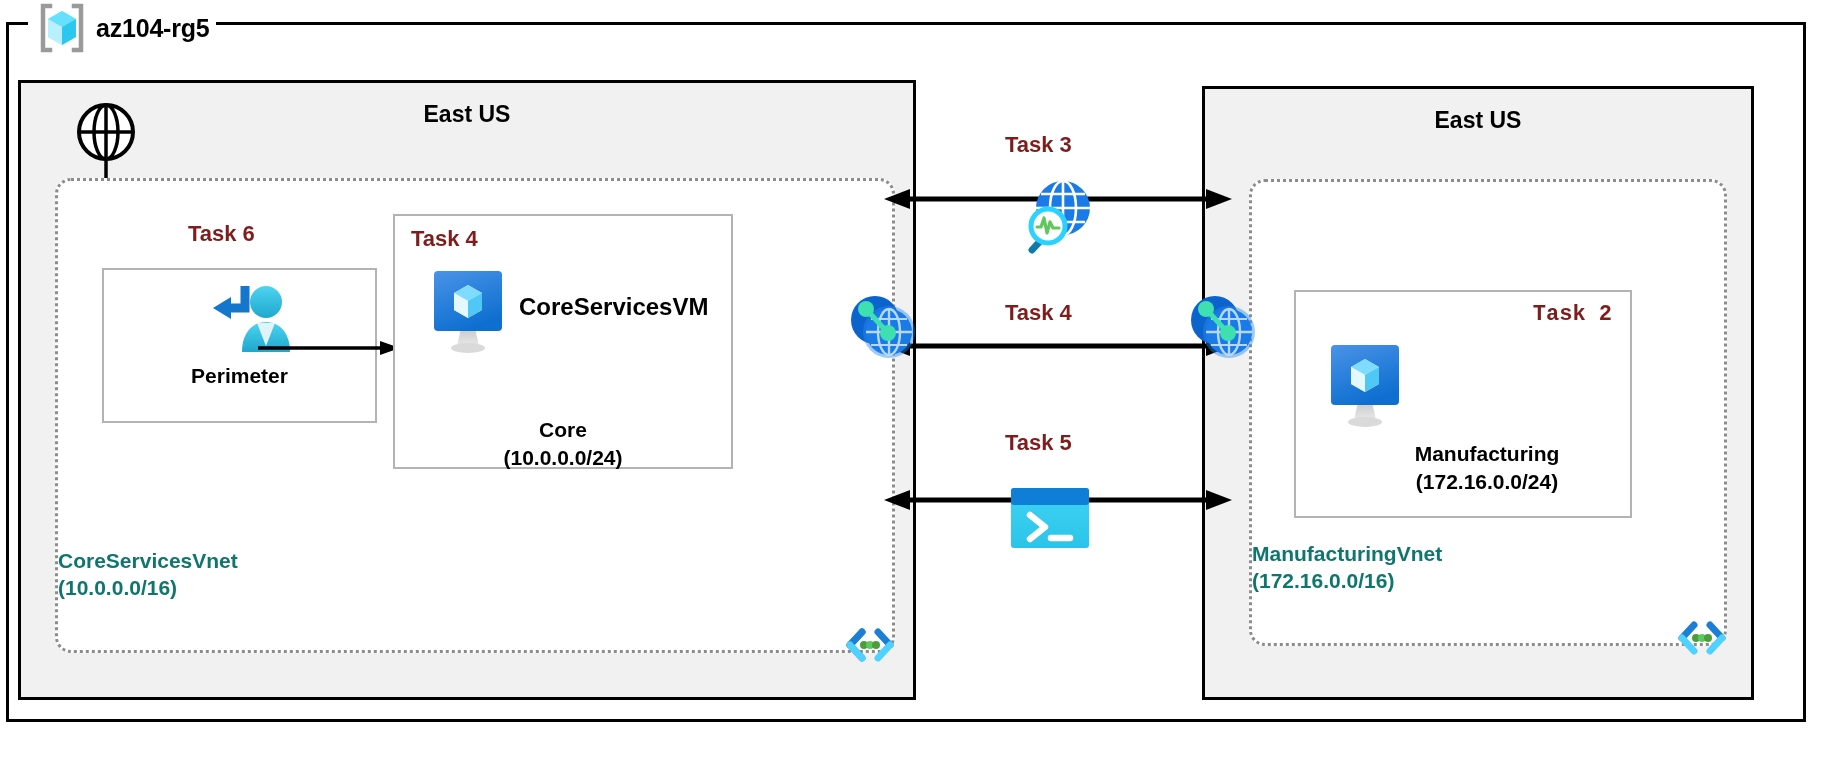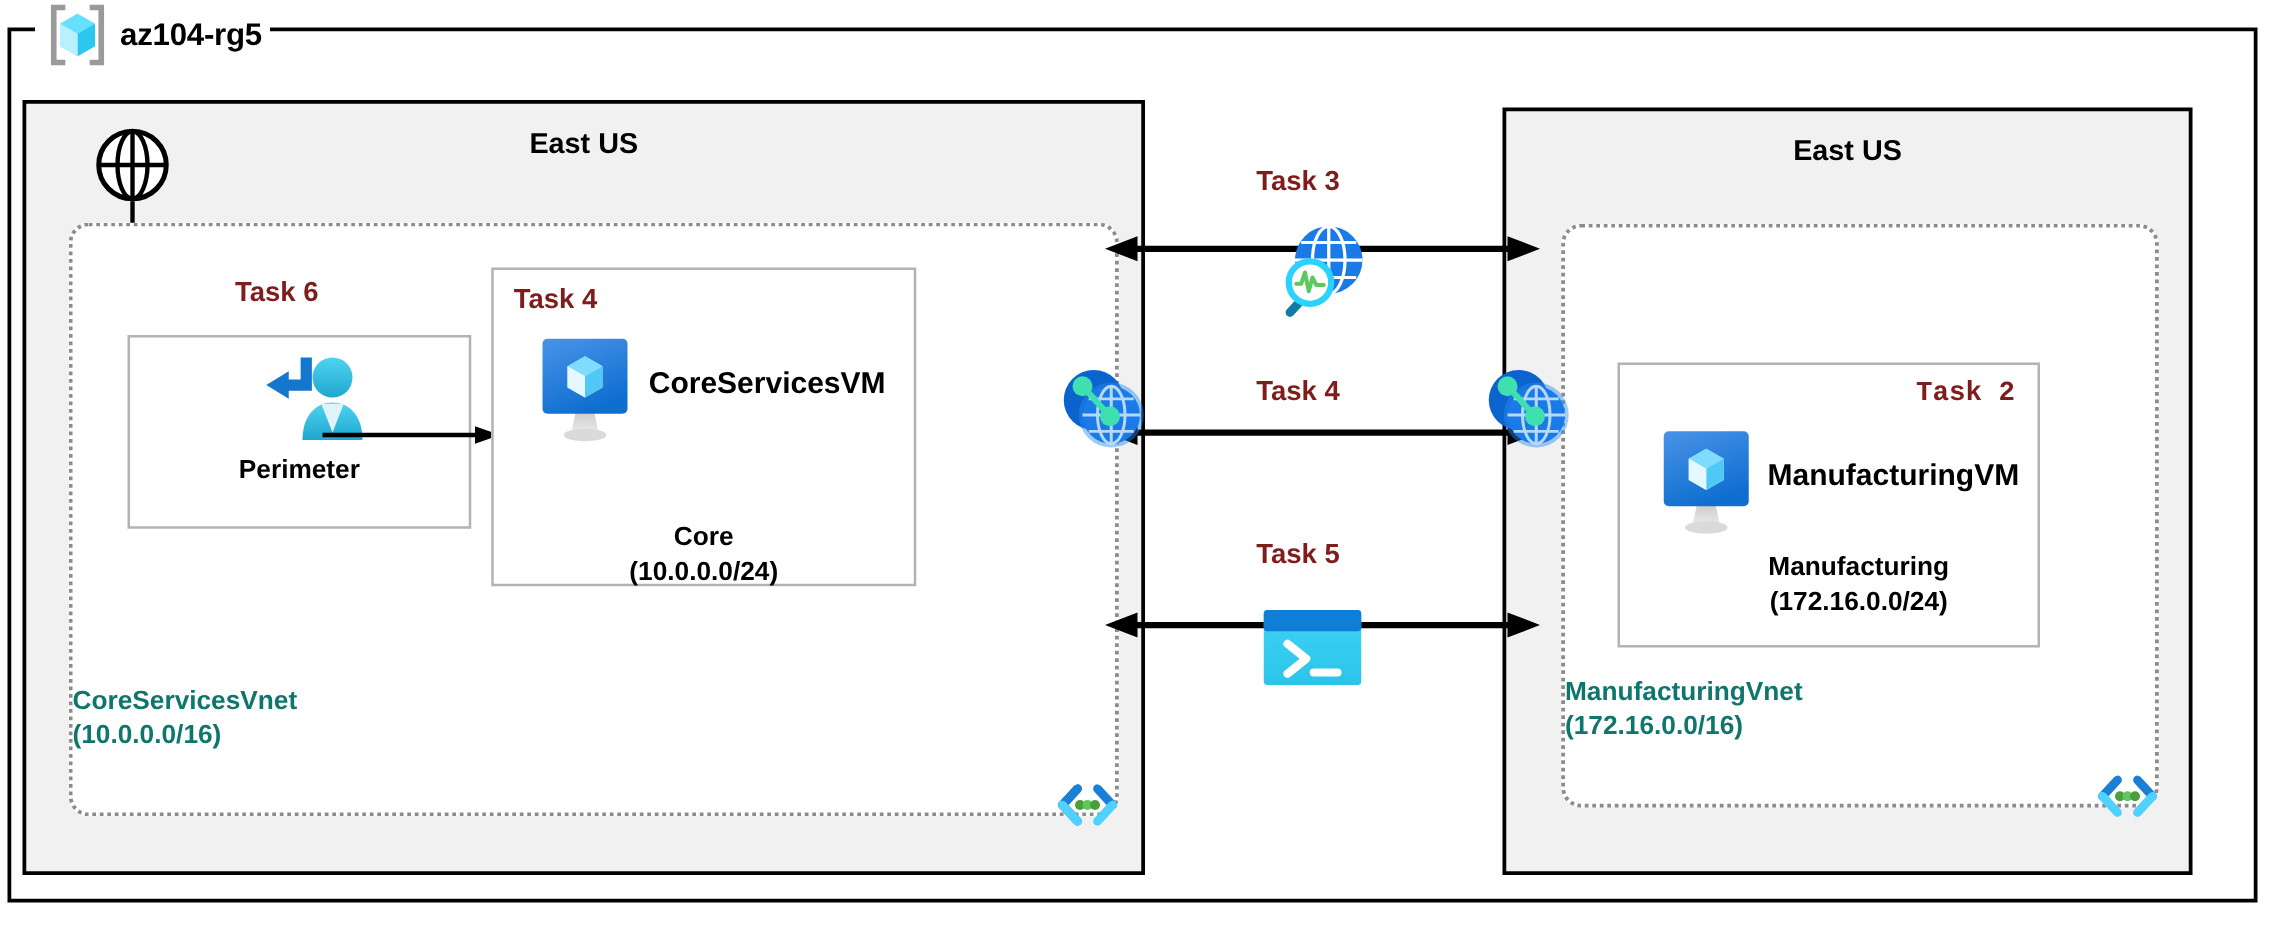--- a/index.html
+++ b/index.html
@@ -306,21 +306,20 @@
             <path d="M34 60 L48 60 L52 78 L30 78 Z" fill="url(#vmstand2)"></path>
             <ellipse cx="41" cy="80" rx="17" ry="5" fill="#dadada"></ellipse>
             <rect x="7" y="3" width="68" height="60" rx="4" fill="url(#vmgrad2)"></rect>
             <polygon points="41,17 55,25 55,42 41,50 27,42 27,25" fill="#cdefff"></polygon>
             <polygon points="41,17 55,25 41,33 27,25" fill="#7fdcff"></polygon>
             <polygon points="41,33 55,25 55,42 41,50" fill="#4fc8f5"></polygon>
             <polygon points="41,33 27,25 27,42 41,50" fill="#e5f8ff"></polygon>
           </svg>
         </span>
 
-        <div class="vm-name" style="left:118px; top:75px;">ManufacturingVM</div>
 
         <div class="subnet-label" style="top:148px;margin-left:24px;">
           <div>Manufacturing</div>
           <div>(172.16.0.0/24)</div>
         </div>
       </div>
 
       <div class="vnet-label">
         <div>ManufacturingVnet</div>
         <div>(172.16.0.0/16)</div>

